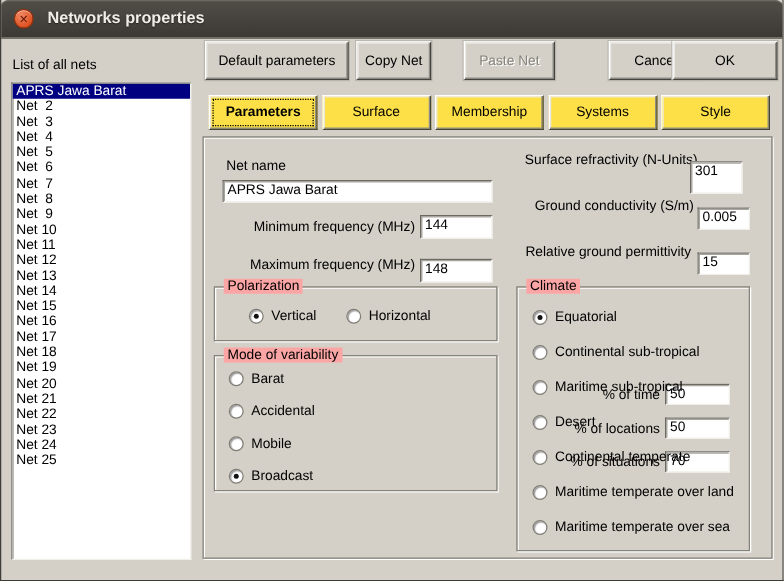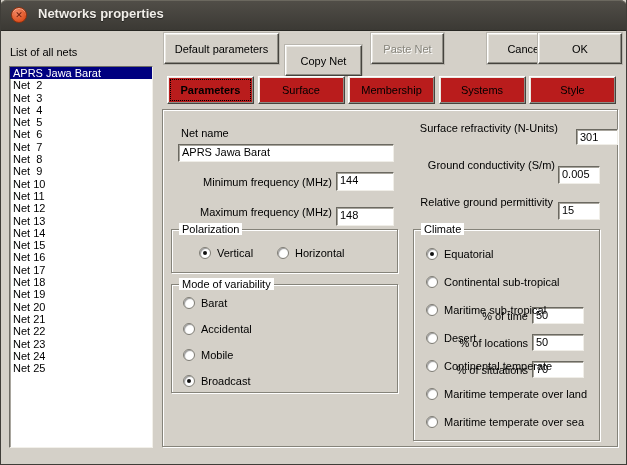--- a/index.html
+++ b/index.html
@@ -38,38 +38,38 @@
   .list-item.selected{background:#000080;color:#fff;}
   
   .btn{
     position:absolute;top:33px;height:31px;background:#d4d0c8;
     border:1px solid;border-color:#ffffff #45433d #45433d #ffffff;
     box-shadow:inset -1px -1px 0 #8f8d85,inset 1px 1px 0 #eae8e2,0 0 0 1px #b9b6ae;
     display:flex;align-items:center;justify-content:center;box-sizing:border-box;cursor:default;
   }
   .btn.disabled{color:#87857c;text-shadow:1px 1px 0 #fff;}
   .b-default{left:163px;width:115px;}
-  .b-copy{left:284px;width:77px;margin-top:12px;}
+  .b-copy{left:284px;width:60px;}
   .b-paste{left:370px;width:73px;}
   .b-cancel{left:449px;width:75px;margin-left:37px;}
   .b-ok{left:537px;width:84px;}
   
   .tabs{position:absolute;left:166px;top:76px;display:flex;gap:3.5px;}
   .tab{
-    width:87px;height:28px;background:#b91c1c;
+    width:87px;height:28px;background:#fde047;
     border:1px solid;border-color:#ffffff #45433d #45433d #ffffff;
     box-shadow:inset -1px -1px 0 #8f8d85,inset 1px 1px 0 #eae8e2;
     display:flex;align-items:center;justify-content:center;box-sizing:border-box;cursor:default;
   }
   .tab.active{font-weight:bold;outline:1px dotted #000;outline-offset:-4px;}
   
   .etched{border:1px solid #85837a;box-shadow:1px 1px 0 #fff,inset 1px 1px 0 #fff;box-sizing:border-box;}
   .frame{position:absolute;left:161px;top:109px;width:456px;height:338px;}
   .groupbox{position:absolute;}
-  .gb-label{position:absolute;top:-7px;left:7px;background:#ffffff;padding:0 3px;}
+  .gb-label{position:absolute;top:-7px;left:7px;background:#fca5a5;padding:0 3px;}
   .gb-pol{left:170px;top:229px;width:227px;height:44px;}
   .gb-var{left:170px;top:284px;width:227px;height:109px;}
   .gb-cli{left:412px;top:229px;width:187px;height:212px;}
   
   .tb{
     position:absolute;background:#fff;border:1px solid;border-color:#6b6961 #f0eee8 #f0eee8 #6b6961;
     box-shadow:inset 1px 1px 0 #a8a59d;box-sizing:border-box;
     padding:1px 0 0 3px;overflow:hidden;white-space:pre;
   }
   .lbl{position:absolute;}
@@ -149,21 +149,21 @@
 
   <div class="lbl" style="left:180px;top:127px;">Net name</div>
   <div class="tb" style="left:177px;top:144px;width:216px;height:18px;">APRS Jawa Barat</div>
 
   <div class="lbl r" style="left:177px;top:176px;width:154px;">Minimum frequency (MHz)</div>
   <div class="tb" style="left:335px;top:172px;width:58px;height:19px;">144</div>
   <div class="lbl r" style="left:177px;top:206px;width:154px;">Maximum frequency (MHz)</div>
   <div class="tb" style="left:335px;top:207px;width:58px;height:19px;">148</div>
 
   <div class="lbl r" style="left:397px;top:122px;width:160px;">Surface refractivity (N-Units)</div>
-  <div class="tb" style="left:575px;top:129px;width:42px;height:16px;">301</div>
+  <div class="tb" style="left:551px;top:129px;width:42px;height:26px;">301</div>
   <div class="lbl r" style="left:397px;top:159px;width:157px;">Ground conductivity (S/m)</div>
   <div class="tb" style="left:557px;top:166px;width:42px;height:18px;">0.005</div>
   <div class="lbl r" style="left:397px;top:196px;width:155px;">Relative ground permittivity</div>
   <div class="tb" style="left:557px;top:202px;width:42px;height:18px;">15</div>
 
   <div class="groupbox etched gb-pol">
     <span class="gb-label">Polarization</span>
     <div class="radio-row checked" style="left:27px;top:16px;">
       <span class="radio"></span>
       <span>Vertical</span>

